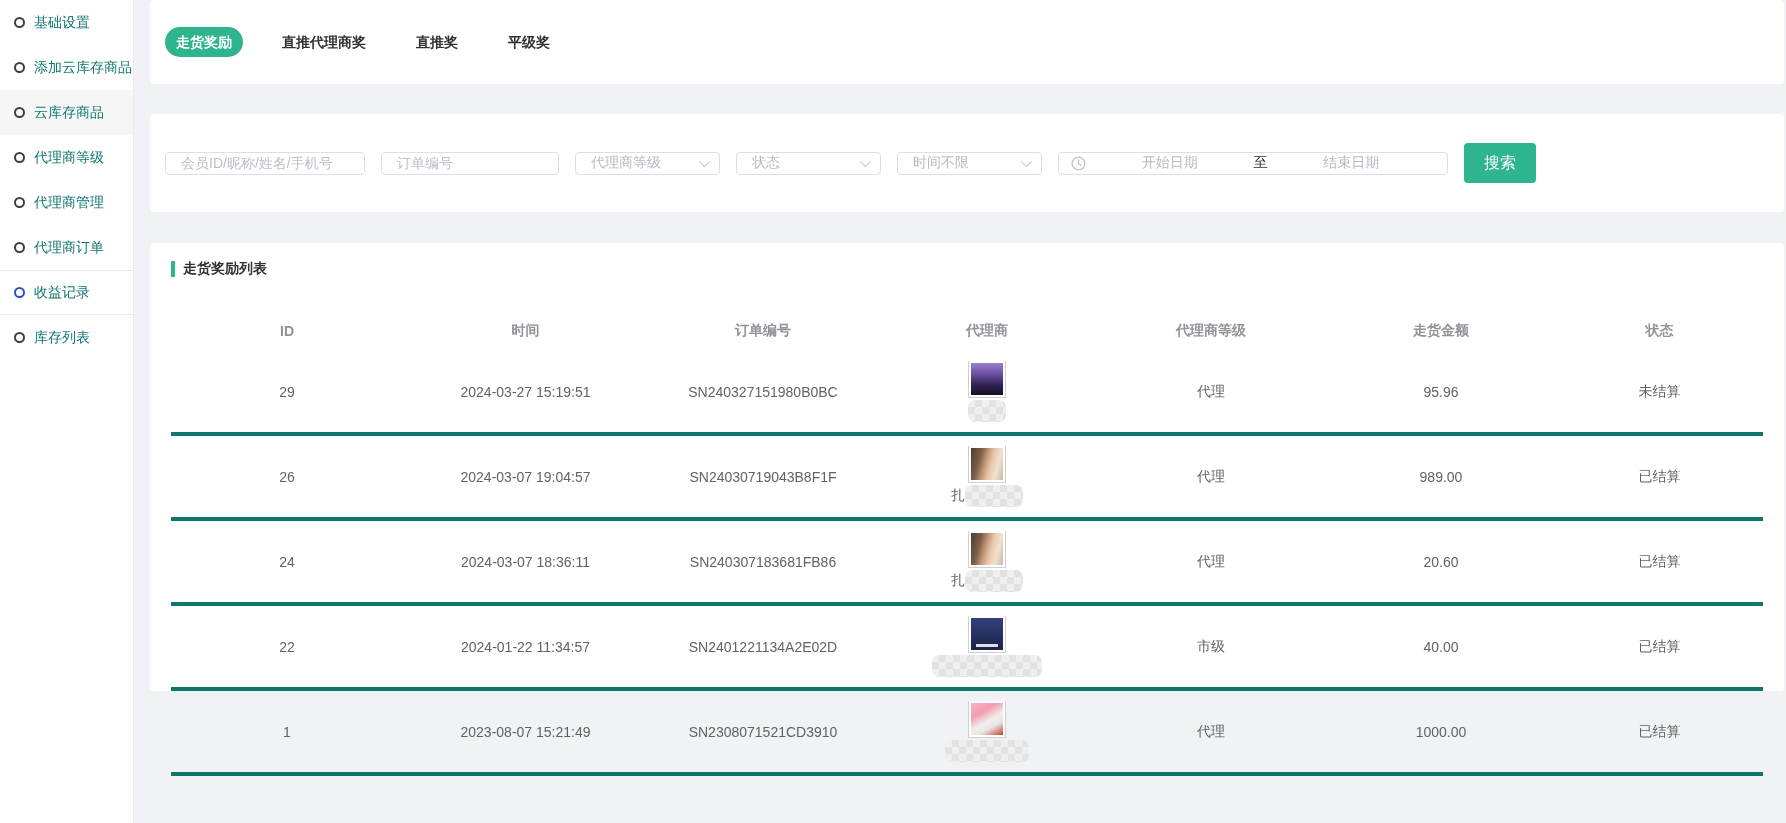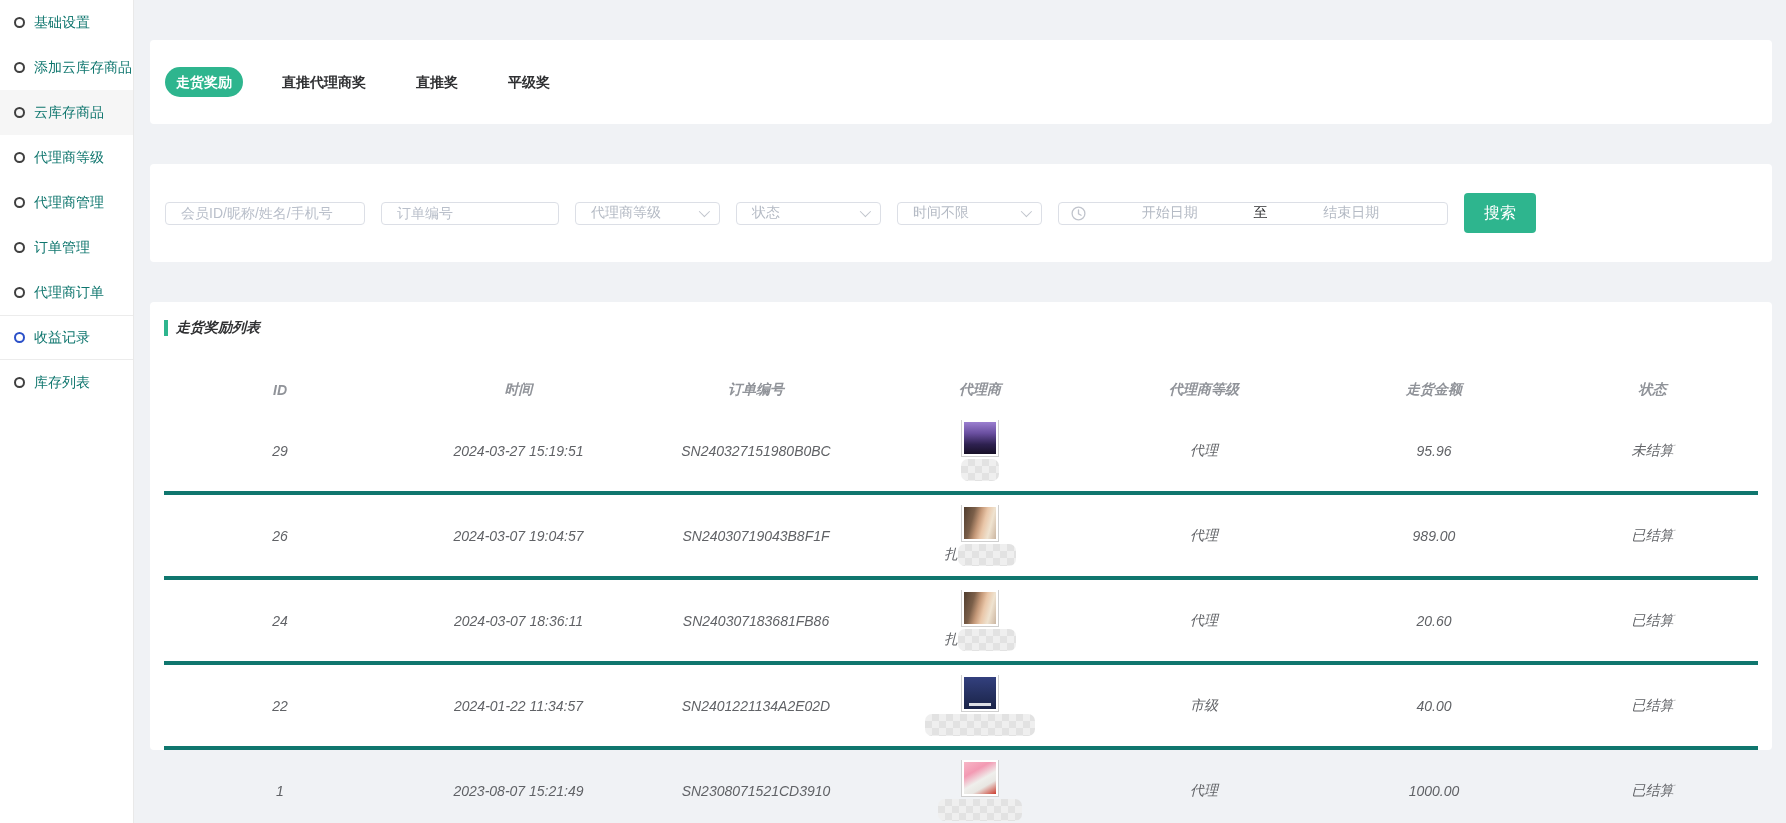--- a/index.html
+++ b/index.html
@@ -24,21 +24,21 @@
   .side-item[data-state="highlighted"] { background:#f6f6f6; }
   .side-item[data-state="active"] { border-top:1px solid #ececec; border-bottom:1px solid #ececec; }
   .radio-icon {
     width:11px; height:11px; flex:none; border:2px solid #3f3f3f; border-radius:50%;
   }
   .side-item[data-state="active"] .radio-icon { border-color:#2b50c8; }
   .side-label { color:#0f766e; font-size:14px; white-space:nowrap; }
 
   
   .main { flex:1; padding:0 14px 0 16px; }
-  .card { background:#fff; border-radius:4px;margin-top:40px; }
+  .card { background:#fff; border-radius:4px; }
 
   
   .tabbar { height:84px; display:flex; align-items:center; padding-left:15px; gap:28px; margin-bottom:30px; }
   .tab {
     border:none; background:transparent; font-family:inherit;
     font-size:14px; font-weight:700; color:#303133; cursor:pointer;
     padding:7px 11px; border-radius:16px; line-height:16px;
   }
   .tab[data-active="true"] { background:#2eb58e; color:#fff; }
 
@@ -65,21 +65,21 @@
   .f-daterange { width:390px; display:flex; align-items:center; padding:0 12px; cursor:pointer; }
   .clock-icon { flex:none; display:flex; }
   .d-start, .d-end { flex:1; text-align:center; color:#b4bac4; }
   .d-sep { flex:none; color:#303133; }
   .search-btn {
     width:72px; height:40px; border:none; border-radius:4px; cursor:pointer;
     background:#2eb58e; color:#fff; font-family:inherit; font-size:16px;
   }
 
   
-  .table-card { height:448px; padding:0 14px;font-style:italic; }
+  .table-card { height:448px; padding:0 21px; }
   .list-title { display:flex; align-items:center; gap:8px; padding-top:17px; }
   .title-bar { width:4px; height:16px; background:#2eb58e; flex:none; }
   .list-title-text { font-size:14px; font-weight:700; color:#303133; }
 
   .thead, .trow {
     display:grid;
     grid-template-columns:232px 245px 230px 218px 230px 230px 207px;
     align-items:center; text-align:center;
   }
   .thead { height:40px; margin-top:33px; color:#909399; font-weight:700; }
@@ -137,24 +137,20 @@
       <div class="side-item" data-state="default">
         <span class="radio-icon"></span>
         <span class="side-label">代理商等级</span>
       </div>
 
       <div class="side-item" data-state="default">
         <span class="radio-icon"></span>
         <span class="side-label">代理商管理</span>
       </div>
 
-      <div class="side-item" data-state="default">
-        <span class="radio-icon"></span>
-        <span class="side-label">订单管理</span>
-      </div>
 
       <div class="side-item" data-state="default">
         <span class="radio-icon"></span>
         <span class="side-label">代理商订单</span>
       </div>
 
       <div class="side-item" data-state="active">
         <span class="radio-icon"></span>
         <span class="side-label">收益记录</span>
       </div>

